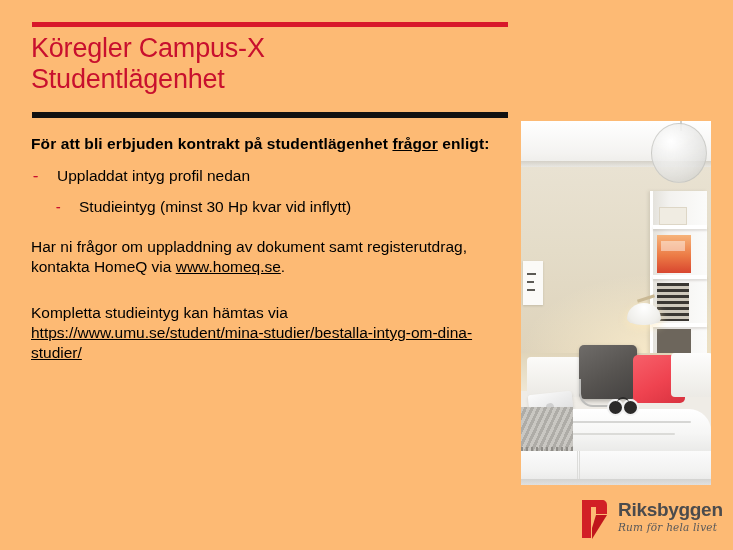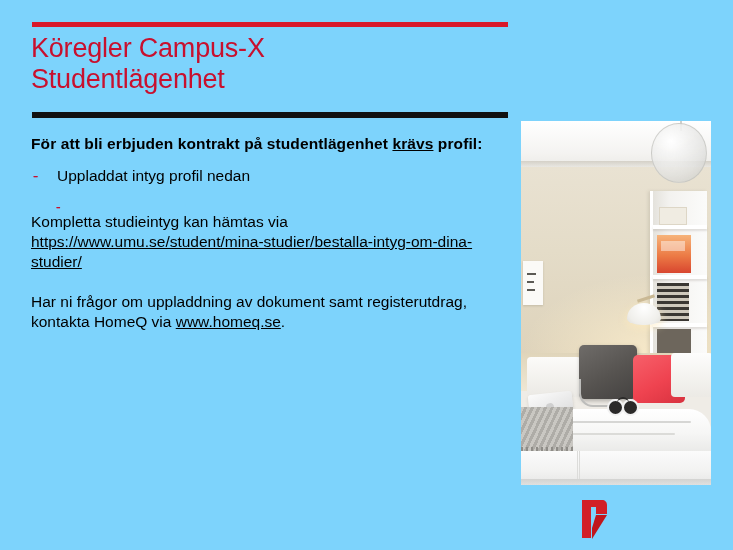--- a/index.html
+++ b/index.html
@@ -13,21 +13,21 @@
     position: relative;
     overflow: hidden;
     font-family: "Liberation Sans", sans-serif;
     color: #000000;
   }
   .slide {
     position: absolute;
     left: 0; top: 0;
     width: 733px;
     height: 550px;
-    background: #7dd3fc;
+    background: #fdba74;
   }
 
   
   .rule-red {
     position: absolute;
     left: 32px;
     top: 22px;
     width: 476px;
     height: 5px;
     background: #D8182A;
@@ -343,42 +343,43 @@
 
   <div class="rule-red"></div>
 
   <div class="title">Köregler Campus-X
 Studentlägenhet</div>
 
   <div class="rule-black"></div>
 
   <div class="body-col">
 
-    <p class="lead"><span>För att bli erbjuden kontrakt på studentlägenhet </span><u>krävs</u><span> profil:</span></p>
+    <p class="lead"><span>För att bli erbjuden kontrakt på studentlägenhet </span><u>frågor</u><span> enligt:</span></p>
 
     <div class="bullet">
       <span class="dash">-</span>
     </div>
 
     <div class="bullet">
       <span class="dash">-</span>
       <span>Uppladdat intyg profil nedan</span>
     </div>
 
     <div class="bullet sub">
       <span class="dash">-</span>
     </div>
 
     <div class="bullet sub">
       <span class="dash">-</span>
-    </div>
+      <span>Studieintyg (minst 30 Hp kvar vid inflytt)</span>
+    </div>
+
+    <p class="para gap-top2"><span>Har ni frågor om uppladdning av dokument samt registerutdrag, kontakta HomeQ via </span><span class="link">www.homeq.se</span><span>.</span></p>
 
     <p class="para gap-top"><span>Kompletta studieintyg kan hämtas via </span><span class="link">https://www.umu.se/student/mina-studier/bestalla-intyg-om-dina-studier/</span></p>
-
-    <p class="para gap-top2"><span>Har ni frågor om uppladdning av dokument samt registerutdrag, kontakta HomeQ via </span><span class="link">www.homeq.se</span><span>.</span></p>
 
   </div>
 
   <div class="photo">
     <div class="ph-ceiling"></div>
     <div class="ph-ceiling-shadow"></div>
     <div class="ph-wall"></div>
 
     <div class="ph-pendant-cord"></div>
     <div class="ph-pendant"></div>
@@ -424,15 +425,19 @@
     </div>
     <div class="ph-floor-shadow"></div>
   </div>
 
   <div class="logo">
     <svg class="logo-mark" viewBox="0 0 34 42">
       <path d="M4 2 H24 C27 2 29 4 29 7 V16 L18 16 L18 9 L13 9 L13 40 L4 40 Z" fill="#D21F26"></path>
       <path d="M18 17 L29 17 L14 41 L14 30 Z" fill="#C0161C"></path>
       <path d="M13.4 9 L18.2 9 L18.2 16.4 L13.4 16.4 Z" fill="#ffffff" opacity="0.0"></path>
     </svg>
+    <div class="logo-text">
+      <div class="logo-word">Riksbyggen</div>
+      <div class="logo-tag">Rum för hela livet</div>
+    </div>
   </div>
 
 </div>
 
 </body></html>

